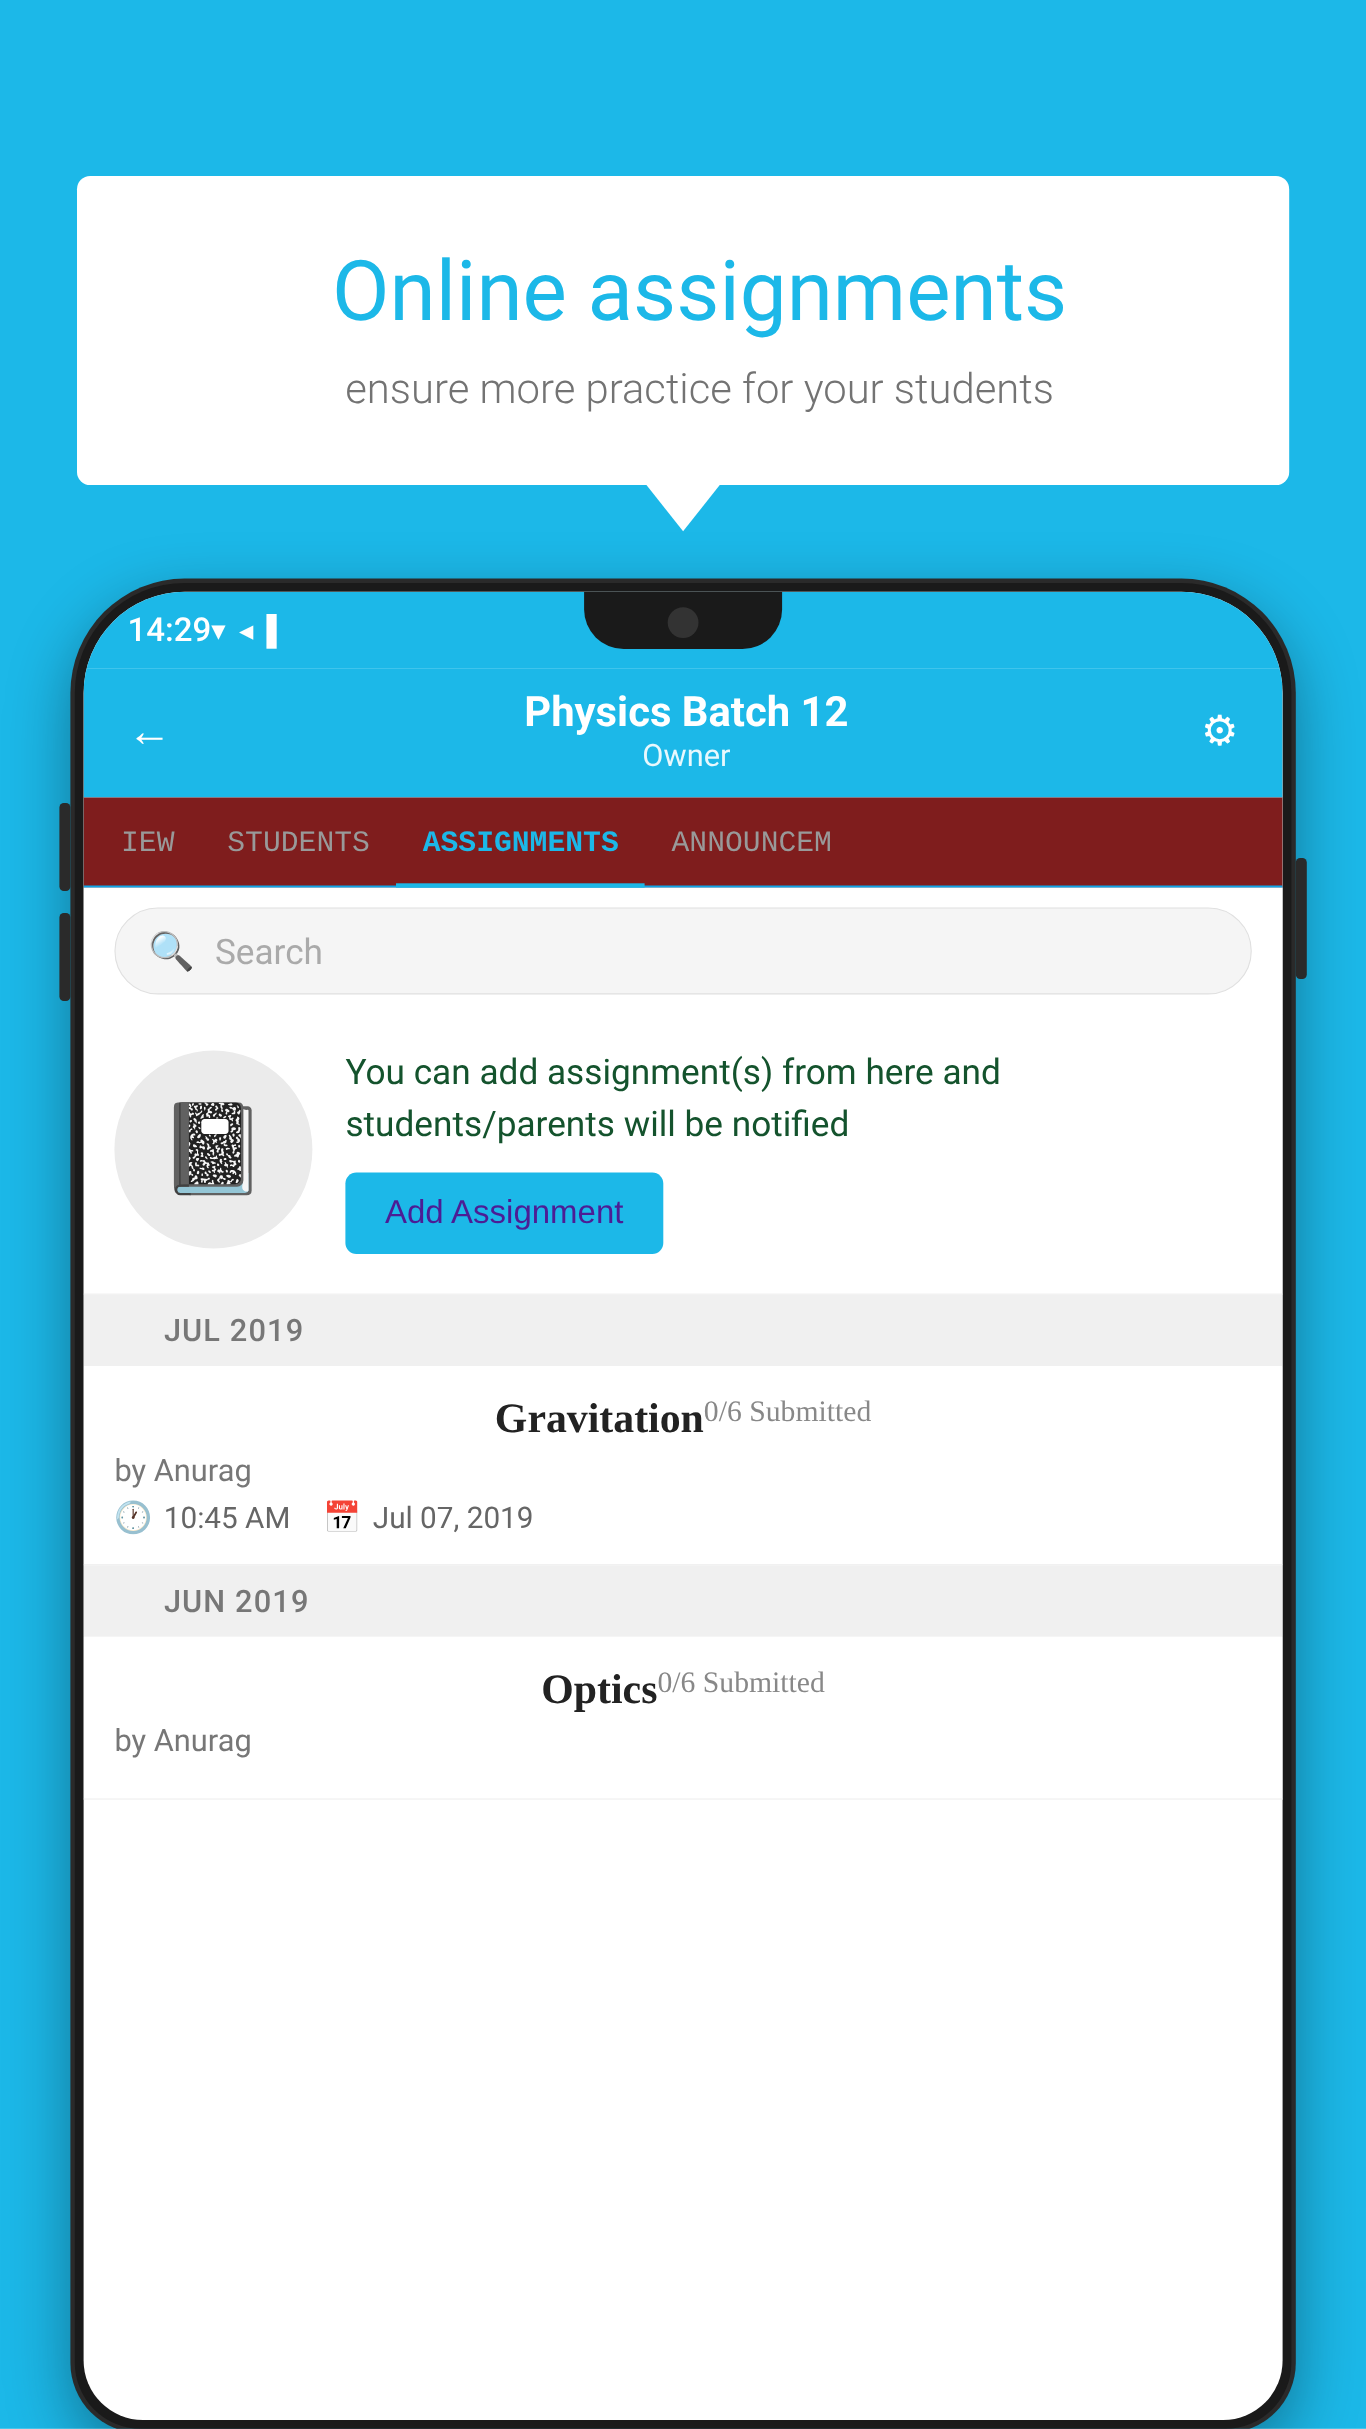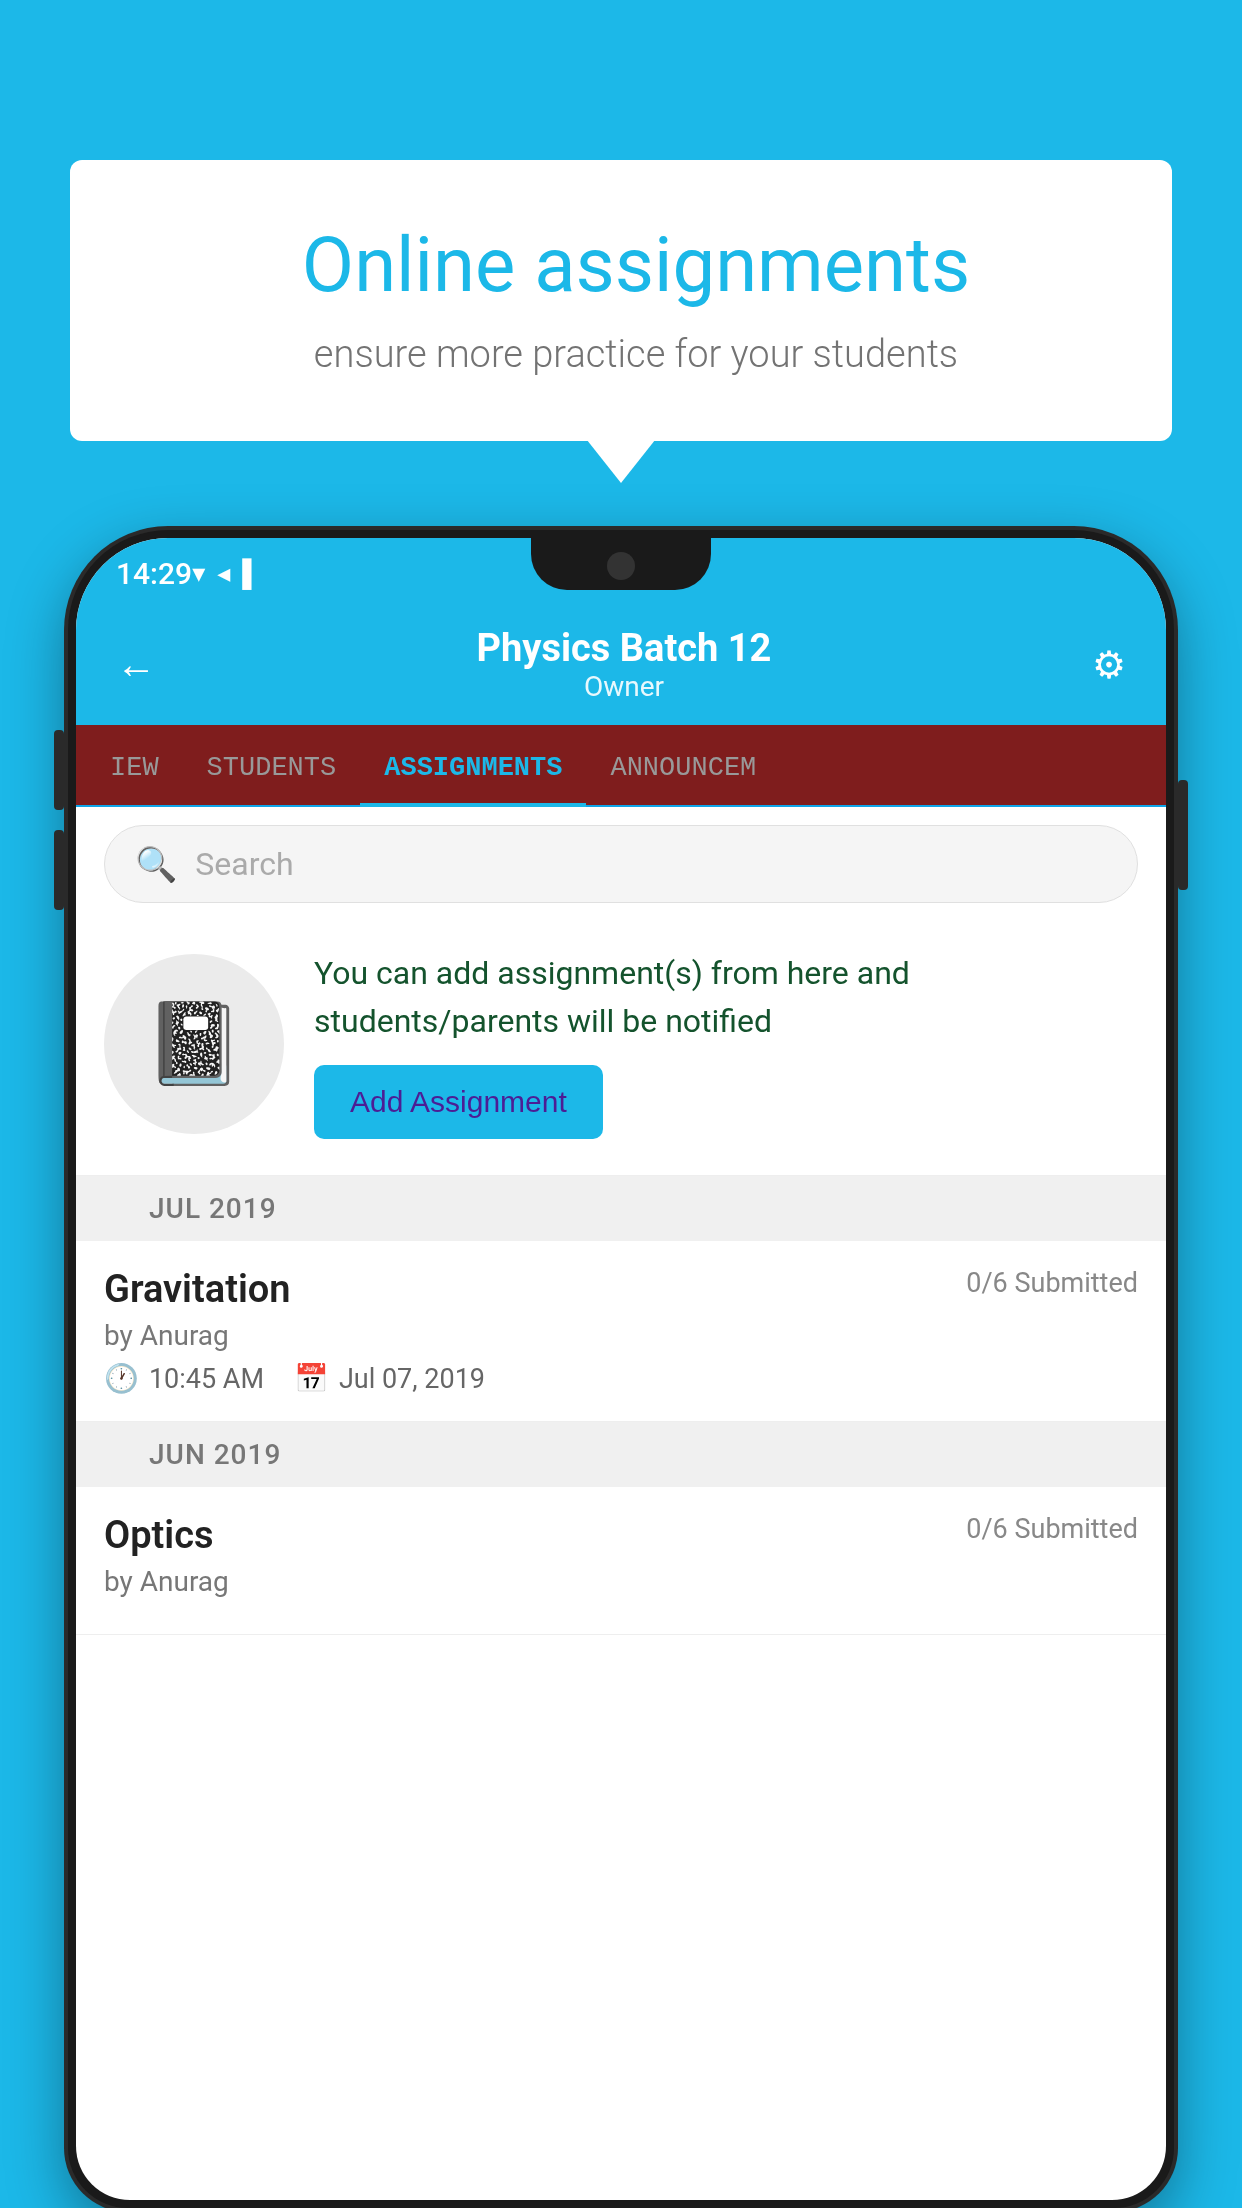--- a/index.html
+++ b/index.html
@@ -292,23 +292,24 @@
 
     
     .assignment-item {
       background: white;
       padding: 26px 28px 26px 28px;
       border-bottom: 1px solid #eee;
     }
 
     .assignment-top-row {
       display: flex;
-      justify-content: space-between;
+      justify-content: center;
       align-items: flex-start;
       margin-bottom: 8px;
+      font-family: Liberation Serif, serif;
     }
 
     .assignment-title {
       font-size: 38px;
       font-weight: 600;
       color: #222;
     }
 
     .assignment-submitted {
       font-size: 27px;

